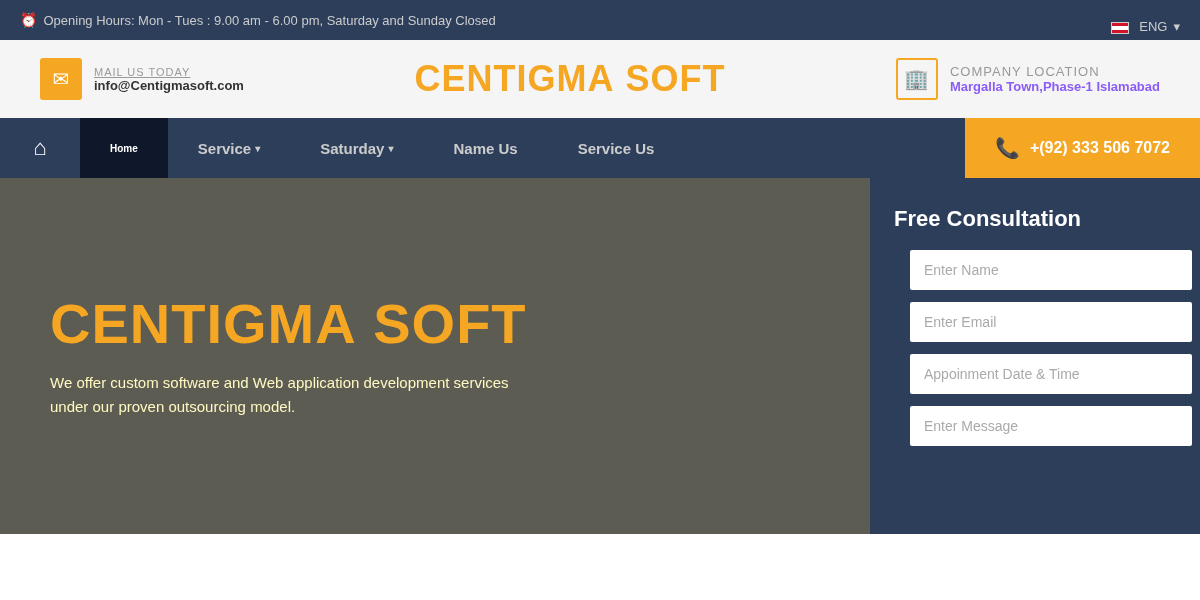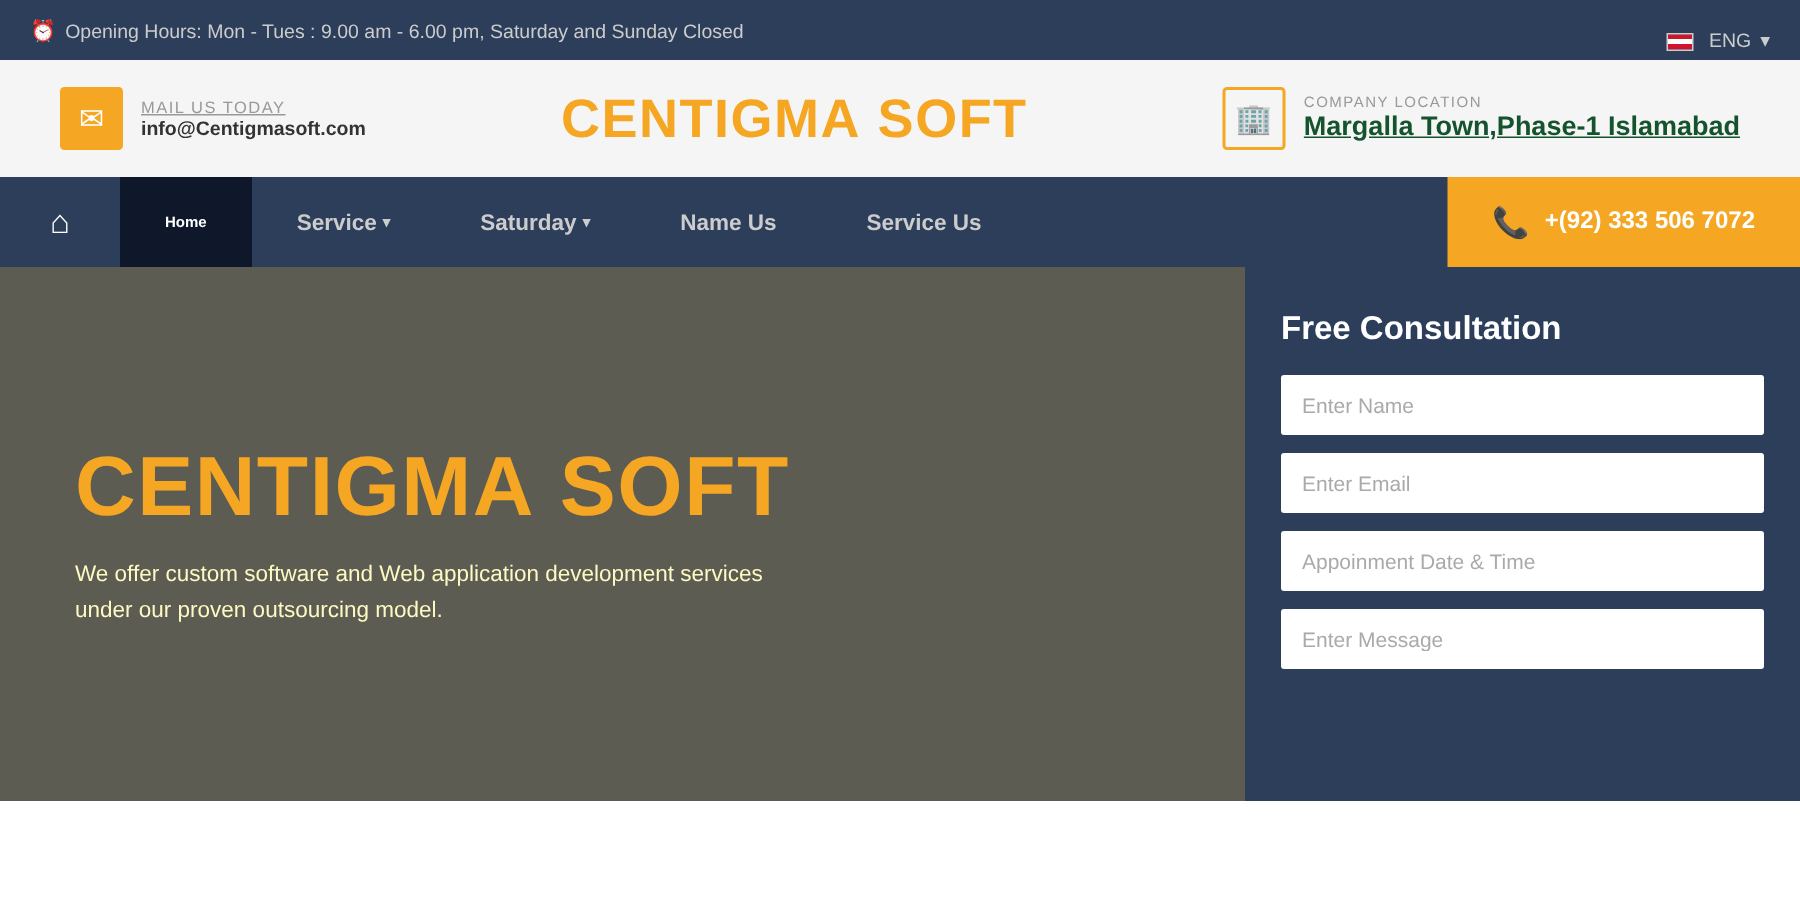--- a/index.html
+++ b/index.html
@@ -43,22 +43,22 @@
     .logo-text span { color: #f5a623; }
 
     .header-location { display: flex; align-items: center; gap: 12px; }
     .location-icon-box {
       border: 2px solid #f5a623;
       width: 42px; height: 42px;
       display: flex; align-items: center; justify-content: center;
       border-radius: 3px;
     }
     .location-icon-box span { color: #f5a623; font-size: 20px; }
-    .location-label { font-size: 10px; color: #999; text-transform: uppercase; letter-spacing: 1px; }
-    .location-value { font-size: 18px; color: #14532d; font-weight: bold; text-decoration: underline; }
+    .location-label { font-size: 13px; color: #999; text-transform: uppercase; letter-spacing: 1px; }
+    .location-value { font-size: 13px; color: #8b5cf6; font-weight: bold; }
 
     
     .navbar {
       background-color: #2c3e5a;
       display: flex;
       align-items: stretch;
       height: 60px;
     }
     .nav-home {
       background-color: #2c3e5a;
@@ -128,21 +128,21 @@
       color: #fef9c3;
       font-size: 15px;
       line-height: 1.6;
     }
 
     
     .consultation-panel {
       position: absolute;
       right: 0;
       top: 0;
-      width: 370px;
+      width: 330px;
       height: 356px;
       background-color: #2c3e5a;
       padding: 28px 24px;
       z-index: 3;
       overflow: hidden;
     }
     .consultation-title {
       color: white;
       font-size: 22px;
       font-weight: 700;
@@ -151,20 +151,21 @@
     .form-input {
       width: 100%;
       padding: 12px 14px;
       margin-bottom: 12px;
       border: none;
       border-radius: 2px;
       font-size: 14px;
       color: #666;
       background: white;
       outline: none;
+      margin-left: 16px;
     }
     .form-input::placeholder { color: #aaa; }
 
     
     .flag-icon {
       display: inline-block;
       width: 18px; height: 12px;
       background: linear-gradient(to bottom, #CF142B 0%, #CF142B 33%, white 33%, white 66%, #CF142B 66%);
       border: 1px solid #ccc;
       vertical-align: middle;

